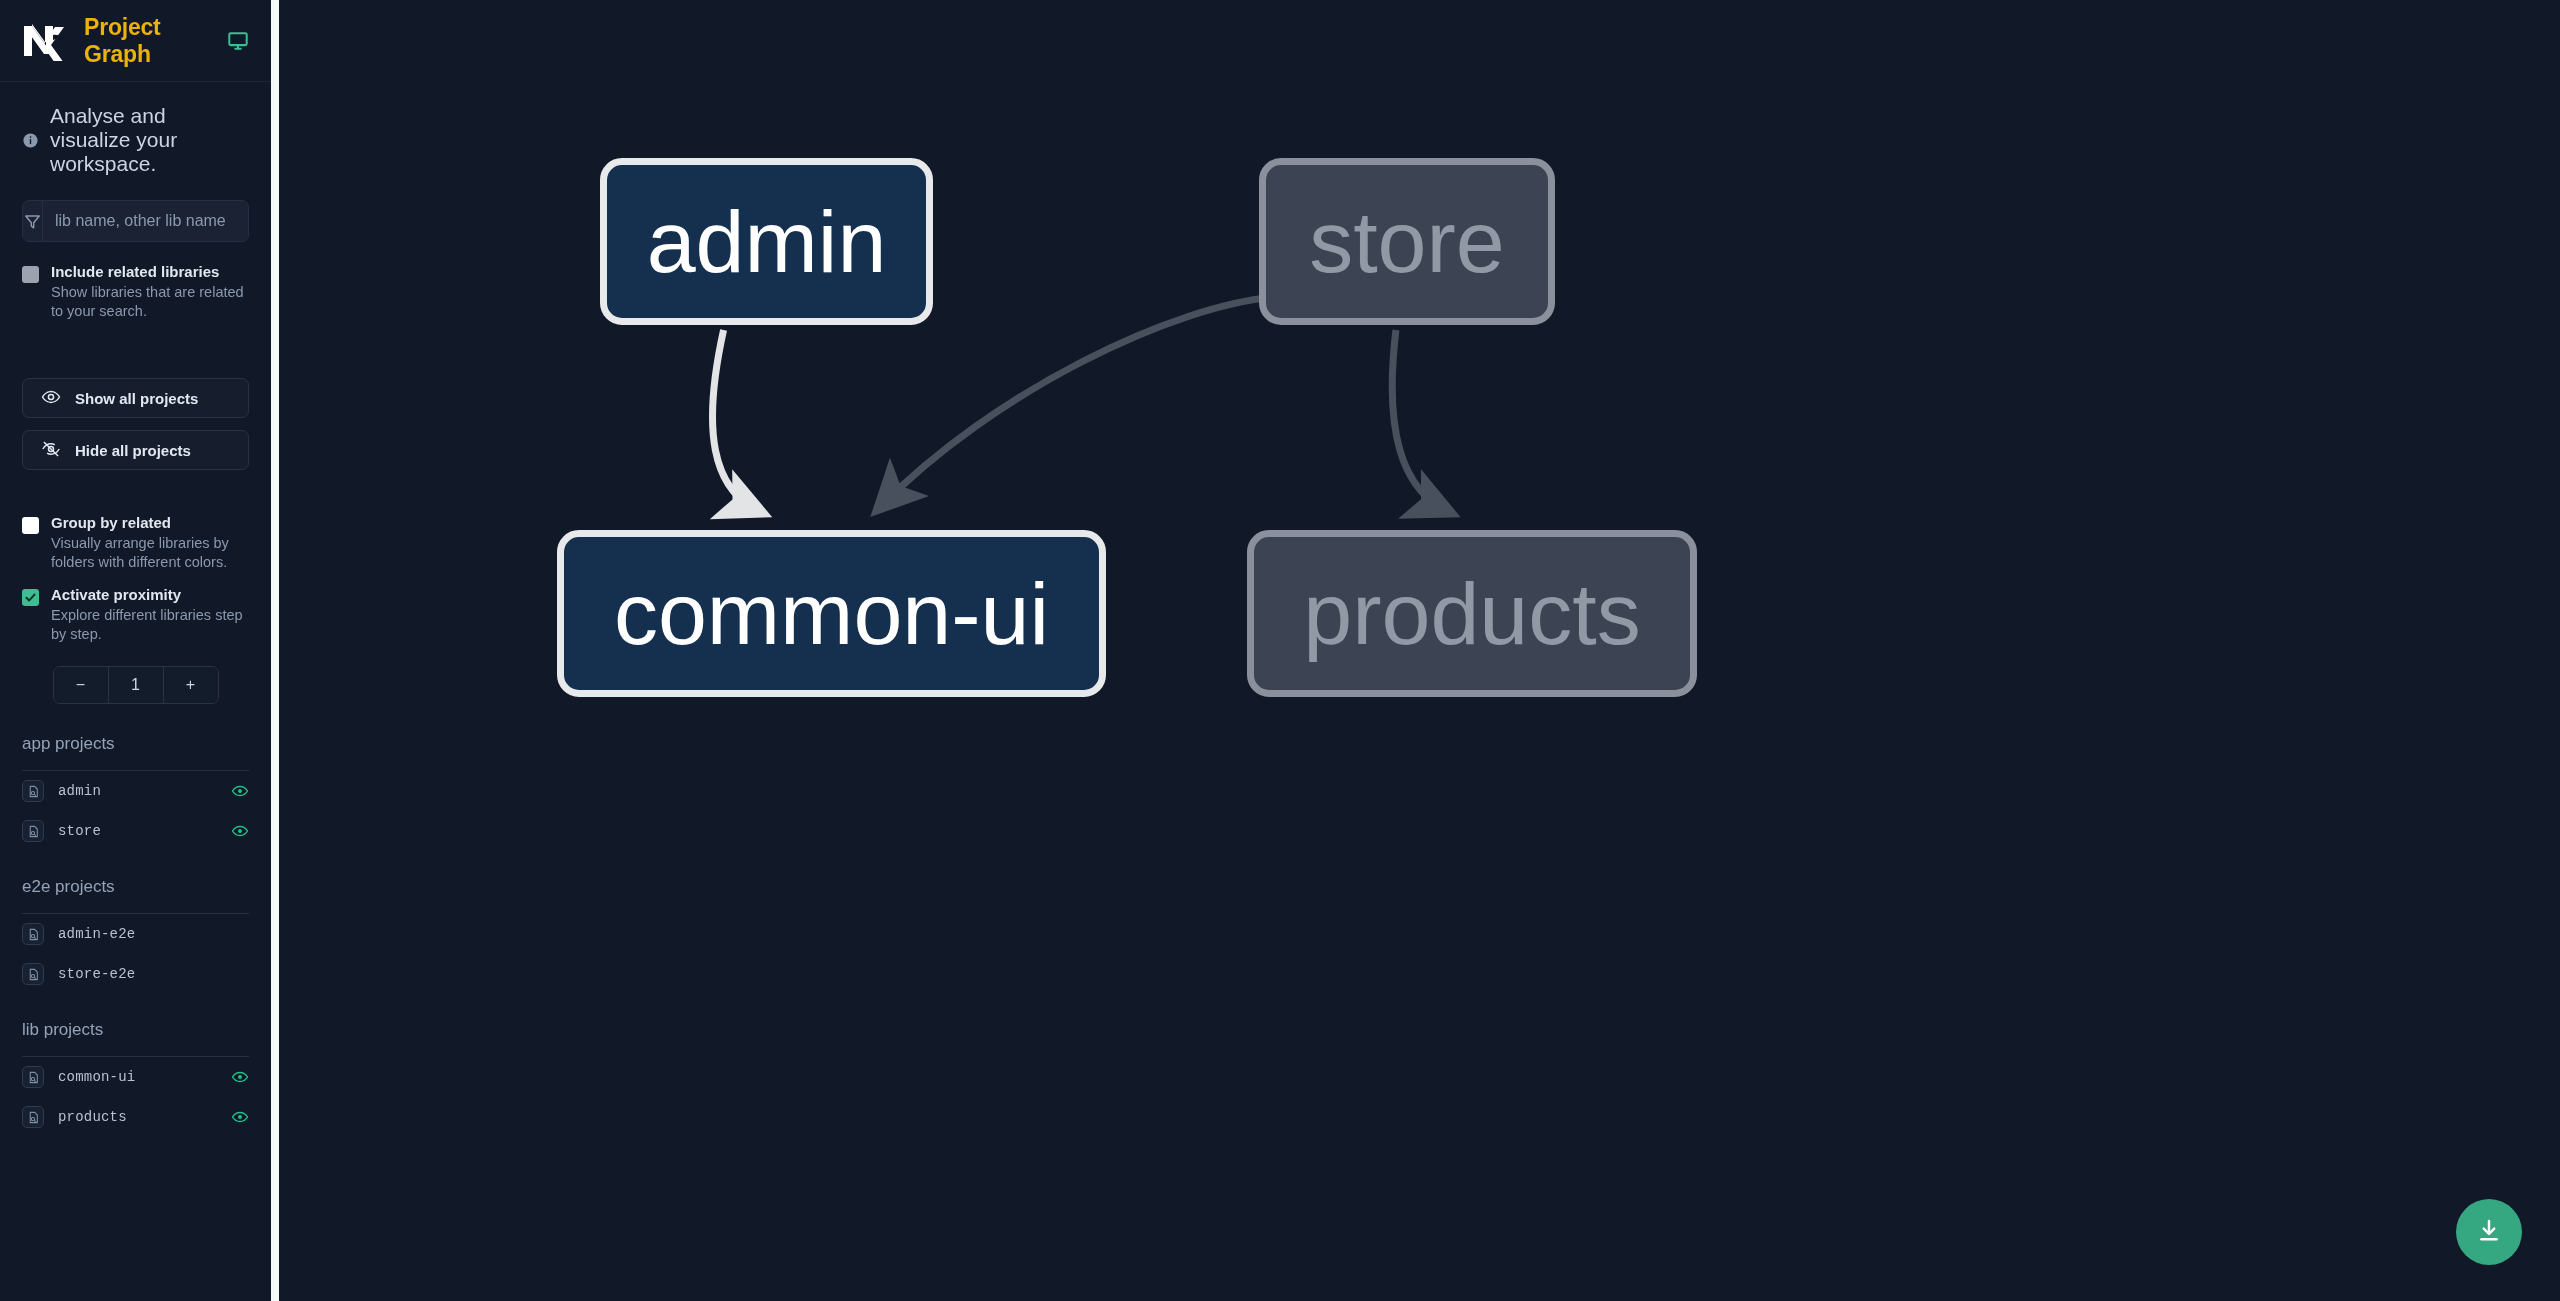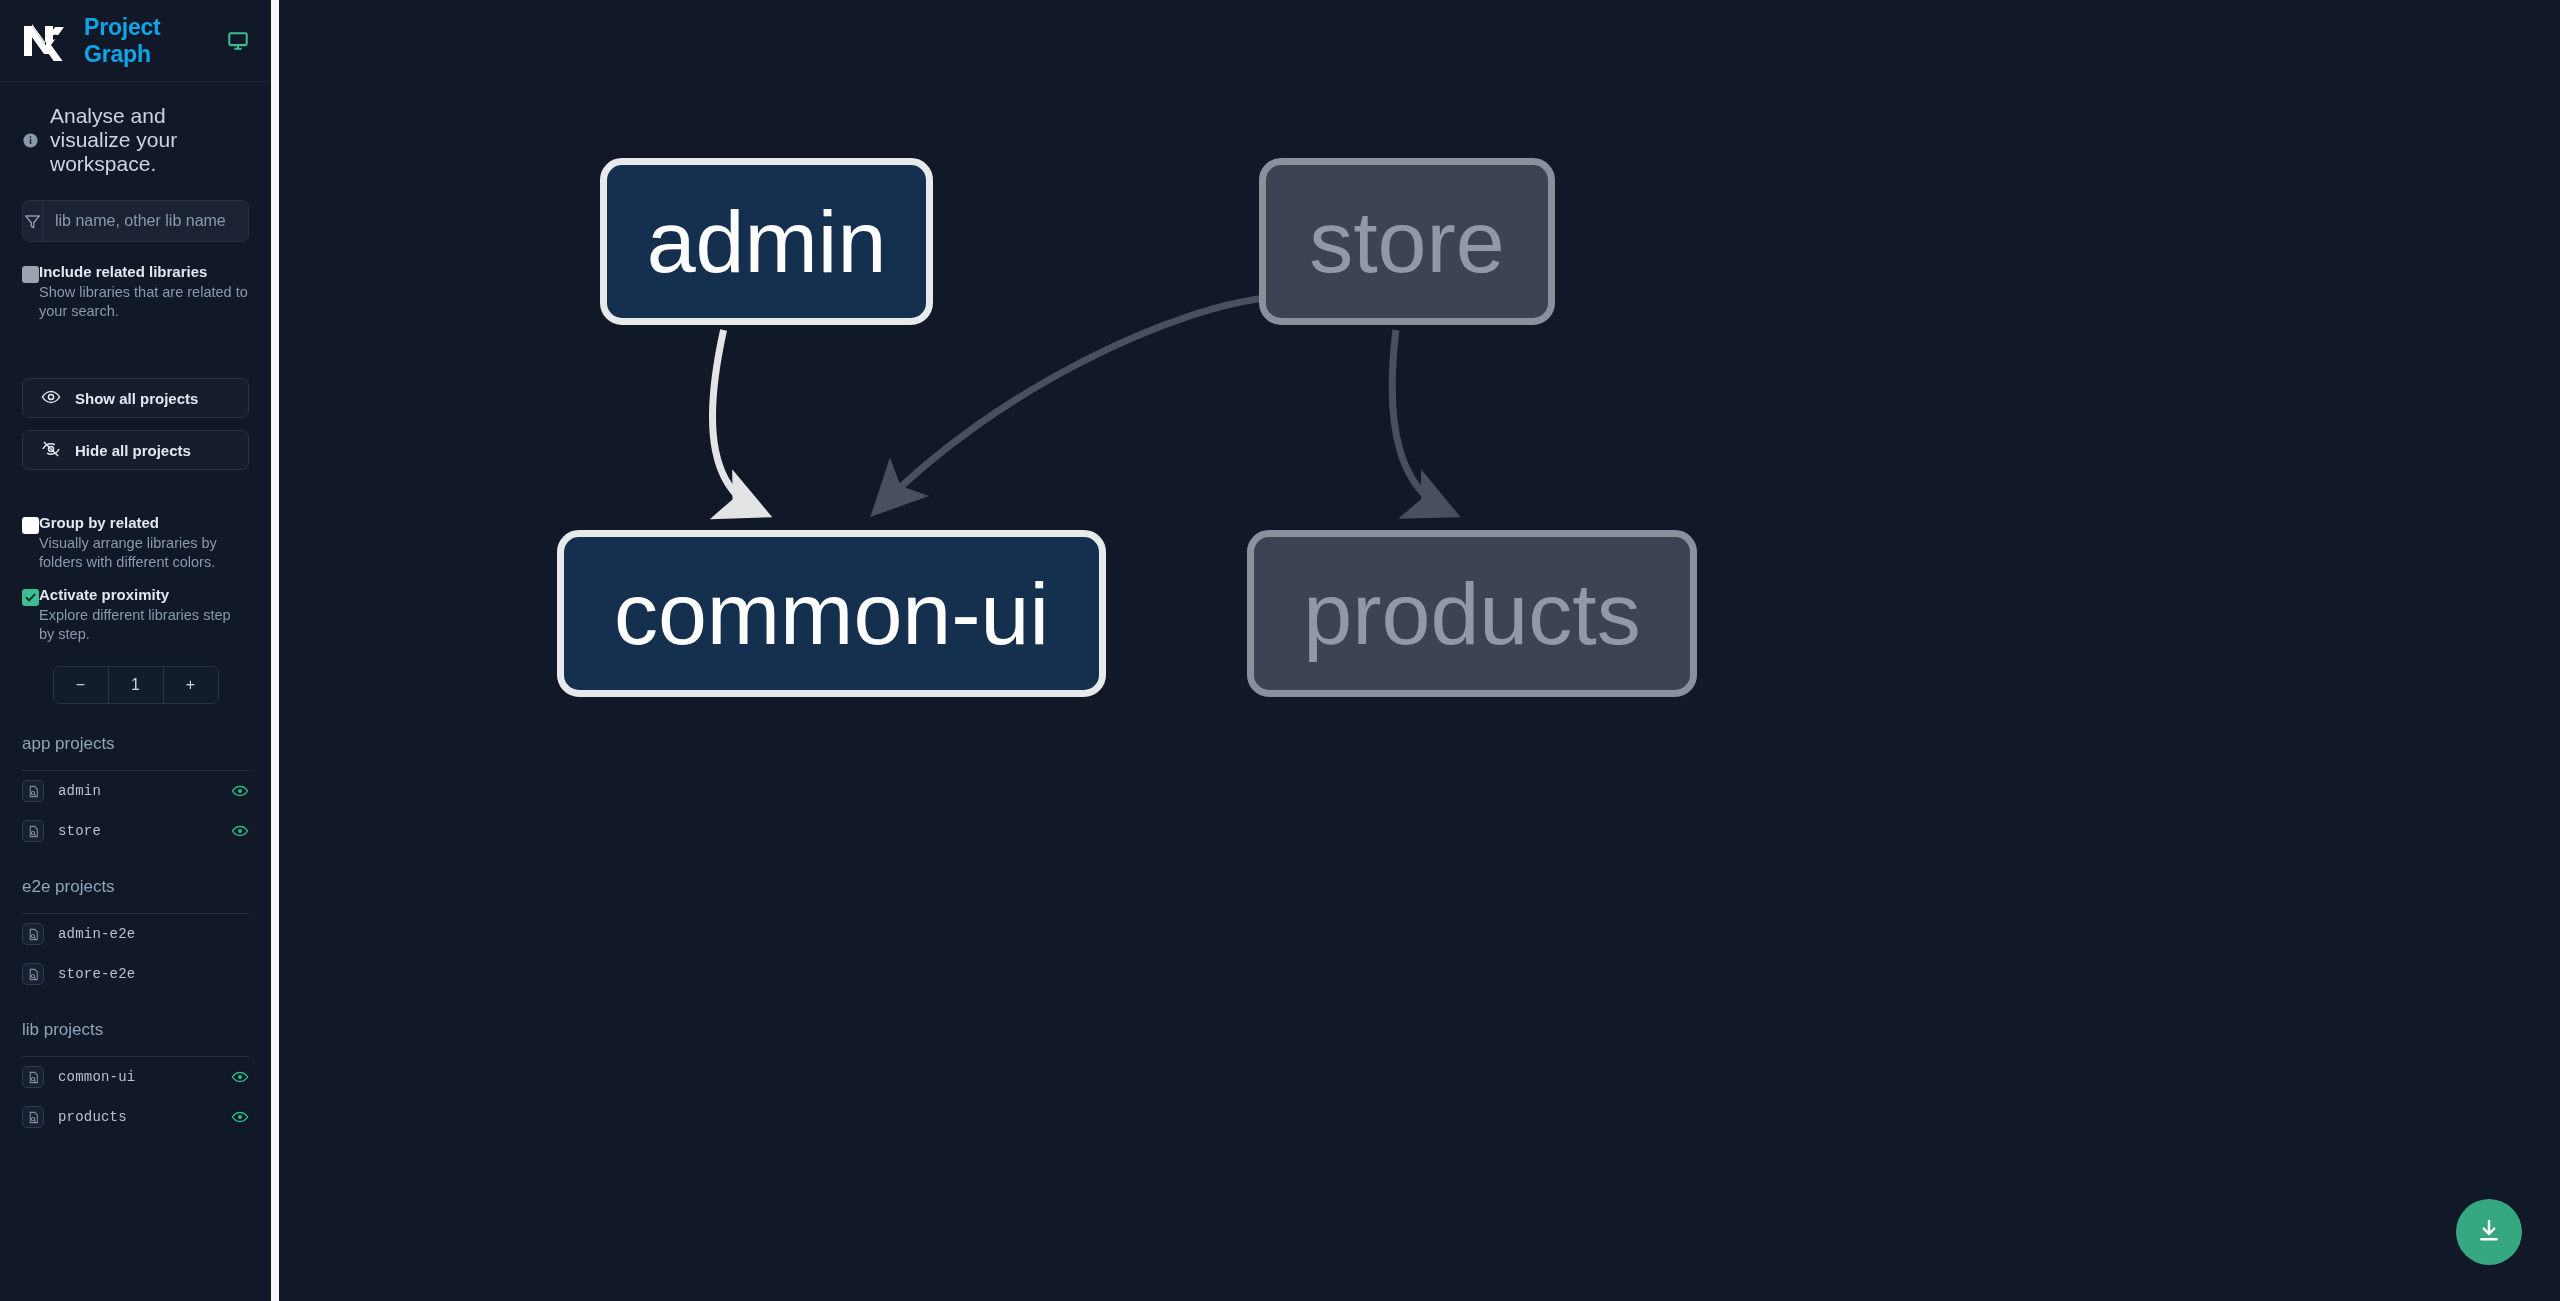--- a/index.html
+++ b/index.html
@@ -25,21 +25,21 @@
   }
 
   
   .sb-header {
     height: 82px; display: flex; align-items: center;
     padding: 0 22px; gap: 16px;
     border-bottom: 1px solid #1d2635;
   }
   .nx-logo { width: 46px; height: 40px; flex: 0 0 46px; }
   .app-title {
-    color: #0ea5e9; font-size: 23px; font-weight: 700; letter-spacing: -0.2px;
+    color: #eab308; font-size: 23px; font-weight: 700; letter-spacing: -0.2px;
   }
   .monitor-icon { width: 22px; height: 22px; margin-left: 4px; }
 
   
   .sb-intro {
     display: flex; align-items: center; gap: 11px;
     padding: 22px 22px 0 22px;
   }
   .sb-intro .txt { color: #cbd5e1; font-size: 21px; }
   .info-icon { width: 17px; height: 17px; flex: 0 0 17px; }
@@ -57,21 +57,21 @@
   }
   .search-icon { width: 19px; height: 19px; }
   .search-input {
     flex: 1; background: transparent; border: 0; outline: none;
     color: #cbd5e1; font-size: 16px; font-family: "Liberation Sans", sans-serif;
     padding: 0 12px;
   }
   .search-input::placeholder { color: #8b99ae; }
 
   
-  .chk-row { display: flex; padding: 0 22px; margin-top: 21px; }
+  .chk-row { display: flex; gap: 12px; padding: 0 22px; margin-top: 21px; }
   .chk {
     width: 17px; height: 17px; flex: 0 0 17px; margin-top: 3px;
     border-radius: 3px; position: relative;
   }
   .chk.unchecked-grey { background: #9ca3af; }
   .chk.unchecked-white { background: #ffffff; }
   .chk.checked {
     background: #3cbd92; display: flex; align-items: center; justify-content: center;
   }
   .chk.checked svg { width: 13px; height: 13px; }

